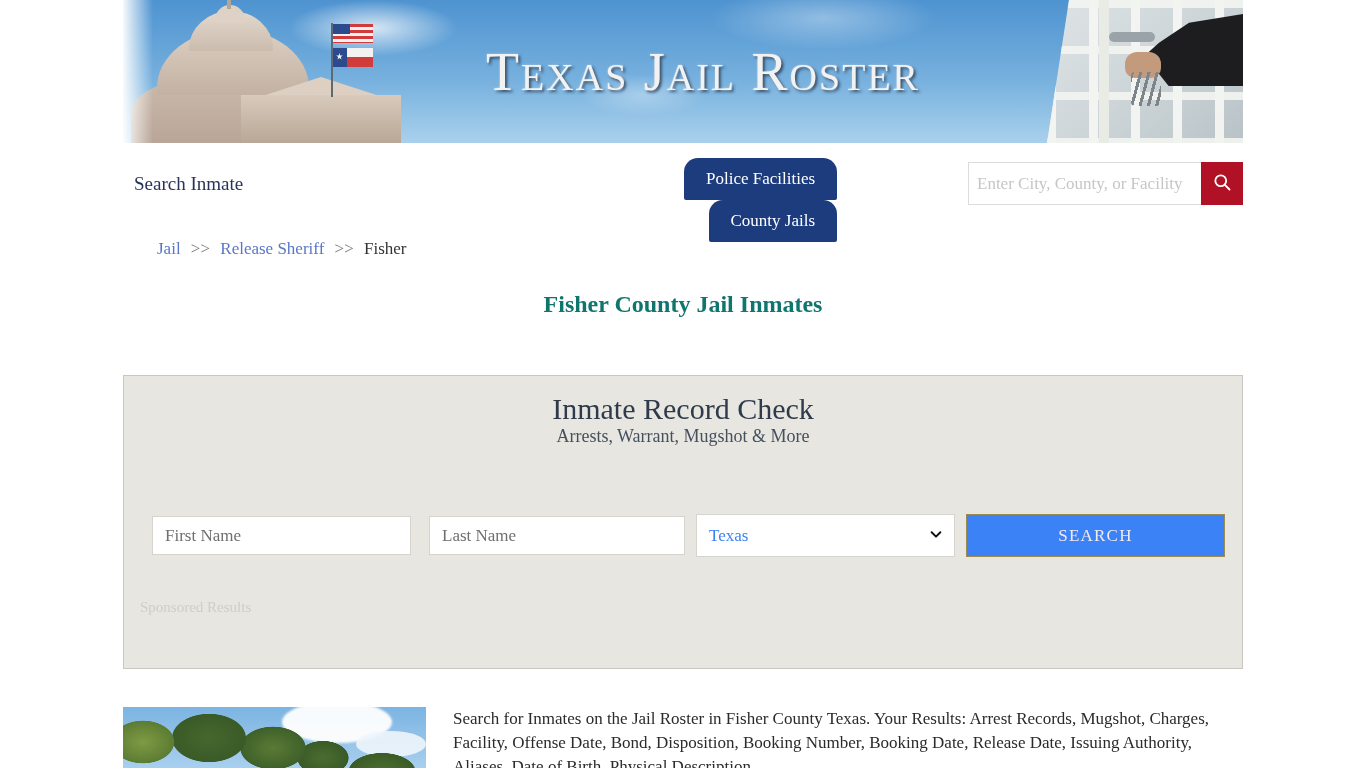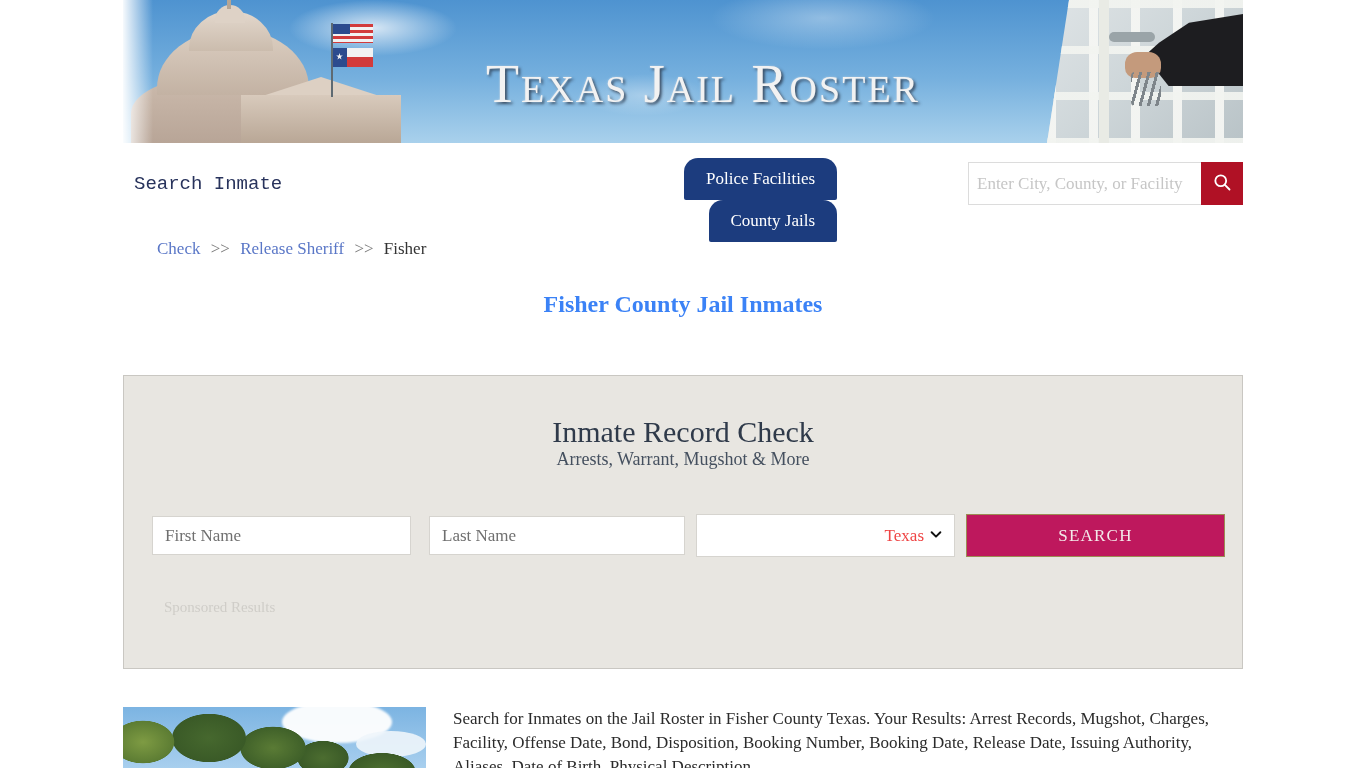--- a/index.html
+++ b/index.html
@@ -81,21 +81,21 @@
   .flag-tx:before {
     content:""; position:absolute; left:0; top:0; width:14px; height:19px; background:#2c4b8e;
   }
   .flag-tx:after {
     content:""; position:absolute; left:3px; top:5px; width:7px; height:7px;
     background:#f2f2f2;
     clip-path: polygon(50% 0,61% 35%,98% 35%,68% 57%,79% 92%,50% 70%,21% 92%,32% 57%,2% 35%,39% 35%);
   }
   
   .banner-title {
-    position:absolute; left:0; top:12px; width:1120px; height:143px;
+    position:absolute; left:0; top:0; width:1120px; height:143px;
     display:flex; align-items:center; justify-content:center;
     padding-left:40px;
     font-family:"Liberation Serif", serif;
     font-size:54px; letter-spacing:2px;
     font-variant: small-caps;
     font-weight:400;
     color:#f2f2f2;
     text-shadow: 2px 2px 3px rgba(40,55,75,.85), 0 0 2px rgba(255,255,255,.6);
     white-space:nowrap;
   }
@@ -139,21 +139,21 @@
     background: linear-gradient(to right, rgba(255,255,255,.95), rgba(255,255,255,0));
   }
 
   
   .nav {
     position:absolute; left:123px; top:143px; width:1120px; height:80px;
   }
   .nav-brand {
     position:absolute; left:11px; top:30px;
     font-size:19px; color:#28335c;
-    font-family:Liberation Mono, monospace;
+    font-family:Liberation Serif, serif;
   }
   .tabs { position:absolute; left:561px; top:15px; display:flex; align-items:flex-end;flex-direction:column; }
   .tab {
     background:#1c3c7e; color:#ffffff;
     font-size:17px; font-family:"Liberation Serif", serif;
     padding:12px 22px 13px 22px;
     border-radius:14px 14px 2px 2px;
     cursor:pointer; white-space:nowrap;
     line-height:1;
   }
@@ -182,30 +182,30 @@
     font-size:17px; font-family:"Liberation Serif", serif;
   }
   .crumb a { color:#5a77c7; text-decoration:none; cursor:pointer; }
   .crumb .sep { color:#7b7b7b; margin:0 6px; }
   .crumb .current { color:#333333; }
 
   
   .page-title {
     position:absolute; left:0; top:291px; width:1366px;
     text-align:center; font-size:24px; font-weight:bold;
-    color:#3b82f6; font-family:"Liberation Serif", serif;
+    color:#0f766e; font-family:"Liberation Serif", serif;
   }
 
   
   .panel {
     position:absolute; left:123px; top:375px; width:1120px; height:294px;
     background:#e8e6e1; border:1px solid #c9c7c2;
   }
   .panel-h1 {
-    text-align:center; font-size:30px; color:#2f3a4a; margin-top:39px;
+    text-align:center; font-size:30px; color:#2f3a4a; margin-top:16px;
     font-family:"Liberation Serif", serif;
   }
   .panel-h2 {
     text-align:center; font-size:18px; color:#45505f; margin-top:0;
     font-family:"Liberation Serif", serif;
   }
   .form-row {
     position:absolute; left:28px; top:138px; width:1252px;
     display:flex; align-items:center;
   }
@@ -213,34 +213,34 @@
     height:39px; background:#ffffff; border:1px solid #d6d4cf;
     font-size:17px; color:#555; padding:0 12px; outline:none;
     font-family:"Liberation Serif", serif;
   }
   .fld::placeholder { color:#6f6f6f; }
   #first-name { width:259px; }
   #last-name  { width:256px; margin-left:18px; }
   .sel-wrap { position:relative; margin-left:11px; }
   select.fld {
     width:259px; height:43px; appearance:none; -webkit-appearance:none;
-    background:#fff; cursor:pointer; padding-right:30px; font-size:17px; color:#ef4444;text-align:right;
+    background:#fff; cursor:pointer; padding-right:30px; font-size:17px; color:#3b82f6;
   }
   .sel-wrap .chev {
     position:absolute; right:12px; top:50%; transform:translateY(-50%);
     pointer-events:none; font-size:13px; color:#111;
   }
   .search-btn {
     margin-left:11px; width:259px; height:43px;
-    background:#be185d; border:1px solid #9c8b53; cursor:pointer;
+    background:#3b82f6; border:1px solid #9c8b53; cursor:pointer;
     color:#f3eaea; font-size:17px; letter-spacing:1.2px;
     font-family:"Liberation Serif", serif;
   }
   .sponsored {
-    position:absolute; left:40px; top:223px;
+    position:absolute; left:16px; top:223px;
     font-size:15px; color:#cfcdc8; font-family:"Liberation Serif", serif;
   }
 
   
   .bottom { position:absolute; left:123px; top:707px; width:1120px; }
   .thumb {
     position:absolute; left:0; top:0; width:303px; height:61px; overflow:hidden;
     background: linear-gradient(to bottom,#7cb4e2 0%,#a8cfee 100%);
   }
   .thumb .cloud1 {
@@ -321,21 +321,21 @@
           <svg viewBox="0 0 24 24" fill="none" stroke="#ffffff" stroke-width="2.2" stroke-linecap="round">
             <circle cx="10.5" cy="10.5" r="6.5"></circle>
             <line x1="15.5" y1="15.5" x2="21" y2="21"></line>
           </svg>
         </span>
       </button>
     </div>
   </div>
 
   <div class="crumb">
-    <a>Check</a>
+    <a>Jail</a>
     <span class="sep">&gt;&gt;</span>
     <a>Release Sheriff</a>
     <span class="sep">&gt;&gt;</span>
     <span class="current">Fisher</span>
   </div>
 
   <div class="page-title">Fisher County Jail Inmates</div>
 
   <div class="panel">
     <div class="panel-h1">Inmate Record Check</div>

